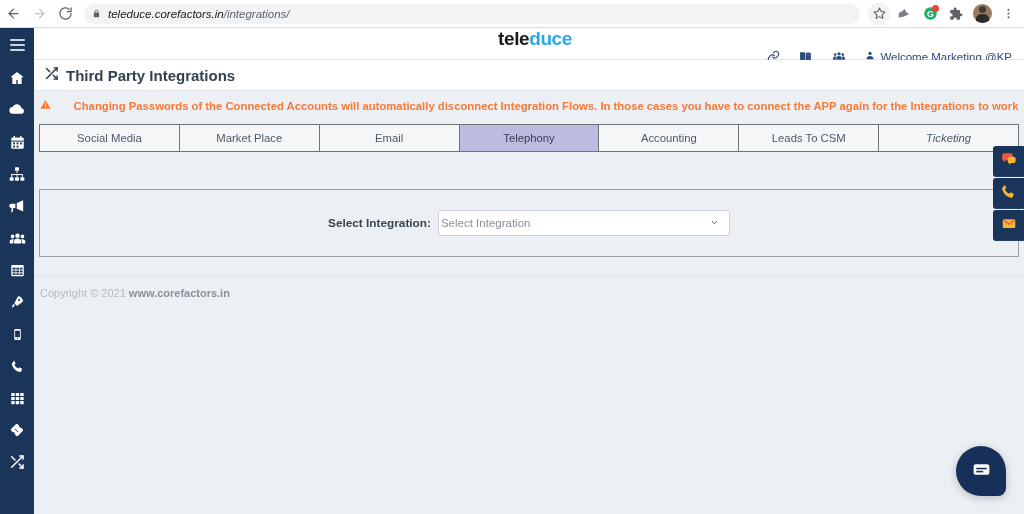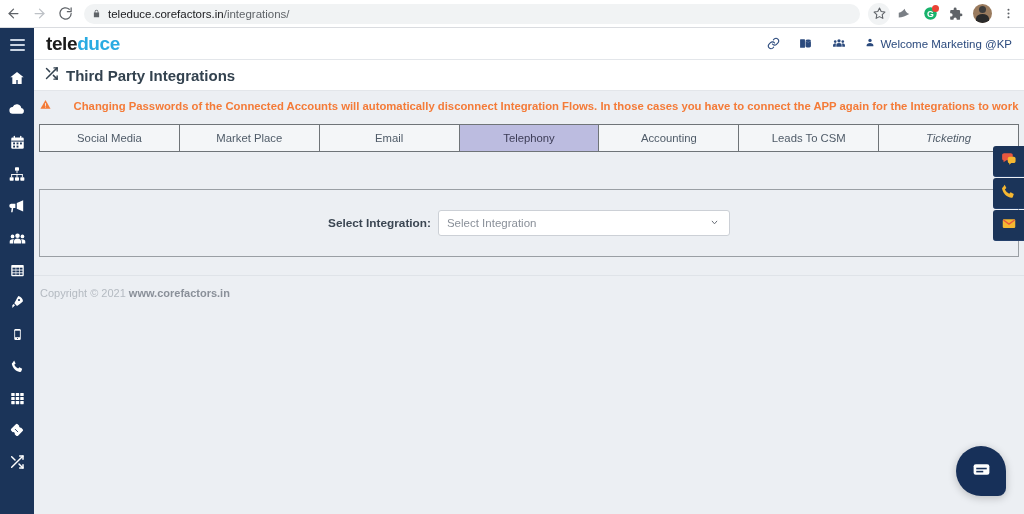--- a/index.html
+++ b/index.html
@@ -29,20 +29,21 @@
     flex: 1 1 auto;
     height: 20px;
     background: #f1f3f4;
     border-radius: 11px;
     margin: 0 8px 0 6px;
     display: flex; align-items: center;
     padding: 8px 8px;
     font-size: 11.5px;
     color: #202124;
     min-width: 0;
+    font-style: italic;
   }
   #lock-icon { margin-right: 7px; display: flex; align-items: center; }
   .url-host { color: #202124; }
   .url-path { color: #5f6368; }
   #chrome-right {
     display: flex; align-items: center; gap: 2px;
     padding-right: 4px; flex: 0 0 auto;
   }
   .chrome-icon {
     width: 24px; height: 24px;
@@ -98,20 +99,21 @@
   }
   .side-item svg { display: block; }
 
   
   #app-header {
     position: absolute; left: 34px; top: 0;
     width: 990px; height: 32px;
     background: #ffffff;
     display: flex; align-items: center;
     border-bottom: 1px solid #e3e6ea;
+    flex-direction: column;
   }
   #brand {
     margin-left: 12px;
     font-size: 19px; font-weight: bold; letter-spacing: -0.4px;
   }
   #brand .brand-dark { color: #1a1a1a; }
   #brand .brand-blue { color: #29abe2; }
   #header-right {
     margin-left: auto; display: flex; align-items: center;
     gap: 18px; padding-right: 12px;
@@ -185,21 +187,21 @@
   #select-label {
     font-size: 11.8px; font-weight: bold; color: #3b4652;
   }
   #integration-select {
     width: 292px; height: 26px;
     border: 1px solid #ccd0d6;
     border-radius: 3px;
     background: #ffffff;
     font-size: 11.5px; color: #8a9099;
     font-family: "Liberation Sans", sans-serif;
-    padding: 0 8px;
+    padding: 0 2px;
     appearance: none; -webkit-appearance: none;
     position: relative;
   }
   #select-wrap { position: relative; width: 292px; }
   #select-caret {
     position: absolute; right: 10px; top: 50%;
     transform: translateY(-50%);
     pointer-events: none; color: #6b7079; font-size: 10px;
   }
 

